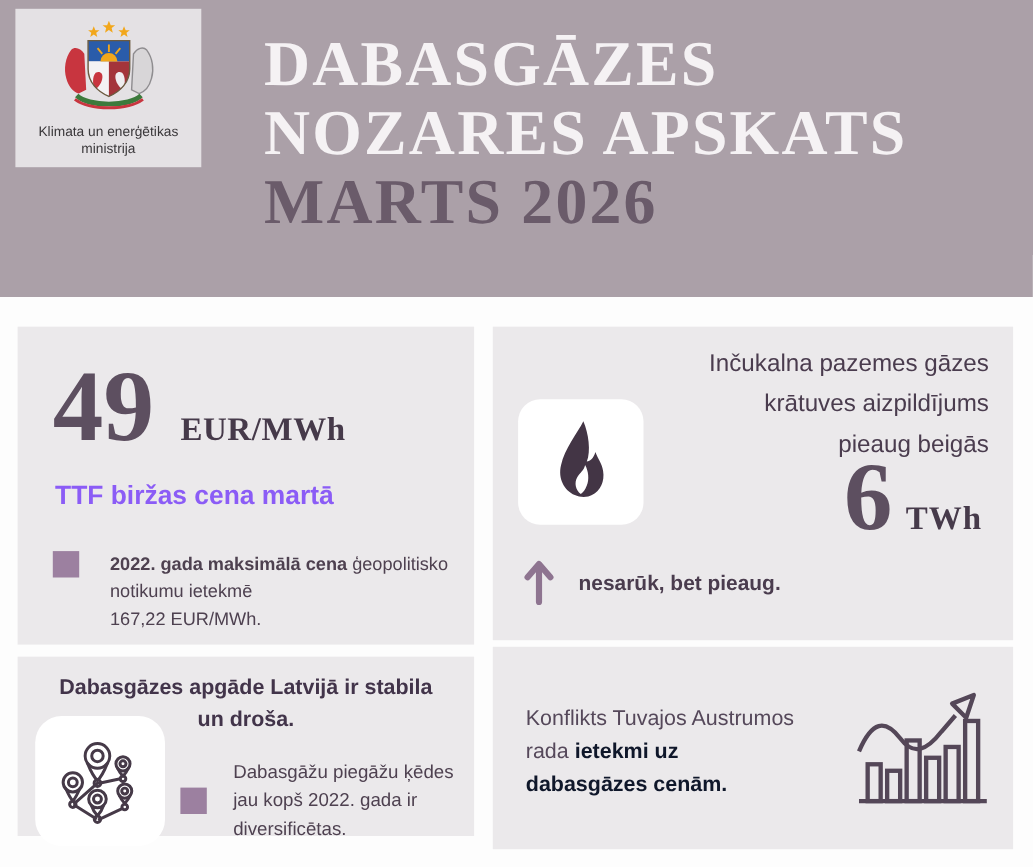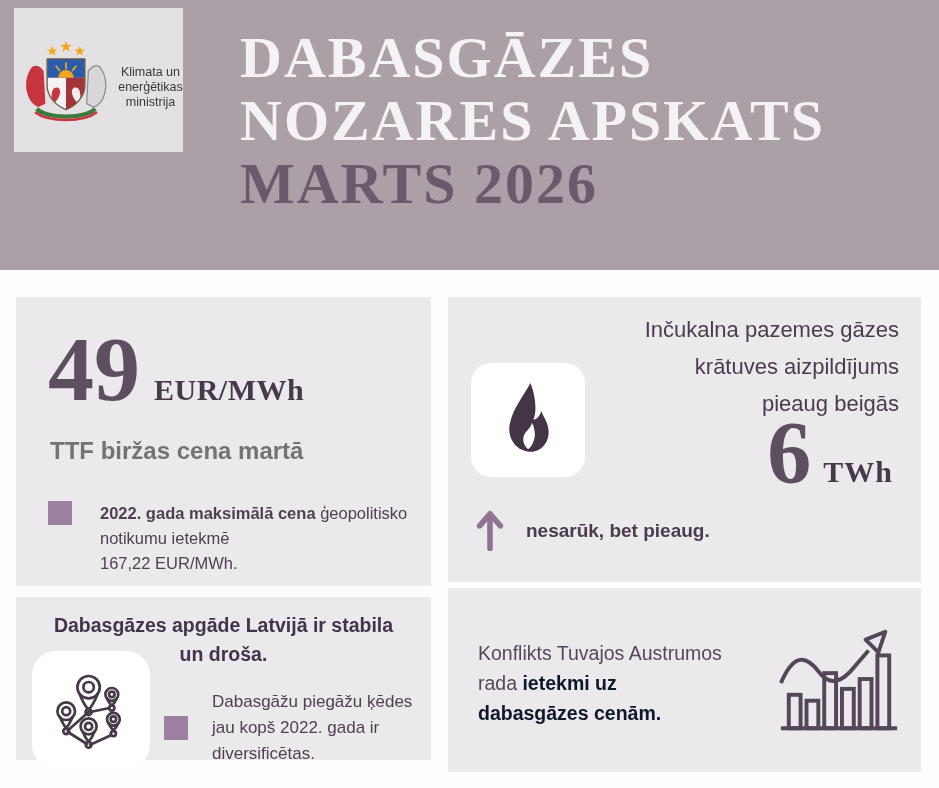--- a/index.html
+++ b/index.html
@@ -10,21 +10,21 @@
     position:relative;
     overflow:hidden;
     color:#4a3c4e;
   }
   .stage { position:absolute; inset:0; width:939px; height:788px; }
 
   
   .header { position:absolute; left:0; top:0; width:939px; height:270px; background:#aba0a8; }
   .logo-box {
     position:absolute; left:14px; top:8px; width:169px; height:144px;
-    background:#e4e1e4; display:flex; flex-direction:row; align-items:center;
+    background:#e4e1e4; display:flex; flex-direction:column; align-items:center;
     padding-top:10px;
   }
   .logo-box svg { width:104px; height:86px; }
   .ministry-name { text-align:center; font-size:12.5px; line-height:15px; color:#3a373a; margin-top:4px; }
   .title-block { position:absolute; left:240px; top:26px; font-family:"Liberation Serif", serif; font-weight:bold; }
   .title-line { font-size:58px; line-height:63px; letter-spacing:2px; color:#f5f2f4; }
   .subtitle-line { font-size:58px; line-height:63px; letter-spacing:2px; color:#6a5b6a; }
 
   
   .card { position:absolute; background:#ebe9eb; }
@@ -32,22 +32,22 @@
   .card-storage { left:448px; top:297px; width:473px; height:285px; }
   .card-supply  { left:16px;  top:597px; width:415px; height:163px; }
   .card-market  { left:448px; top:588px; width:473px; height:184px; }
 
   .serif-num { font-family:"Liberation Serif", serif; font-weight:bold; color:#5d4f60; }
   .serif-unit { font-family:"Liberation Serif", serif; font-weight:bold; color:#463a4a; }
 
   
   .price-row { display:flex; align-items:baseline; padding:26px 0 0 32px; }
   .price-value { font-size:92px; line-height:92px;text-align:center; }
-  .price-unit  { font-size:30px; margin-left:14px; letter-spacing:0.5px; }
-  .price-label { padding:22px 0 0 34px; font-size:24px; font-weight:bold; color:#737373; }
+  .price-unit  { font-size:30px; margin-left:24px; letter-spacing:0.5px; }
+  .price-label { padding:22px 0 0 34px; font-size:24px; font-weight:bold; color:#8b5cf6; }
   .note-row { display:flex; align-items:flex-start; margin:36px 0 0 32px; }
   .bullet-square { width:24px; height:24px; background:#9c80a0; flex-shrink:0; }
   .ttf-note-text { margin-left:28px; width:348px; font-size:16.5px; line-height:25px; color:#4e4150; }
   .ttf-note-text b { color:#42344​6; }
 
   
   .storage-heading { position:absolute; right:22px; top:14px; text-align:right; font-size:22px; line-height:37px; color:#4a3c4e; }
   .icon-tile { position:absolute; background:#ffffff; border-radius:20px; display:flex; align-items:center; justify-content:center; }
   .flame-tile { left:23px; top:66px; width:114px; height:114px; }
   .flame-tile svg { width:78px; height:78px; }

